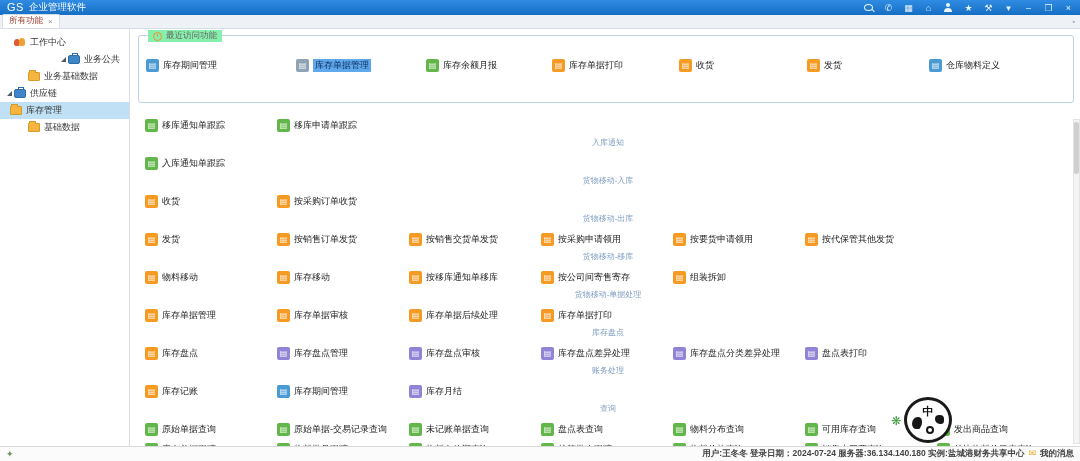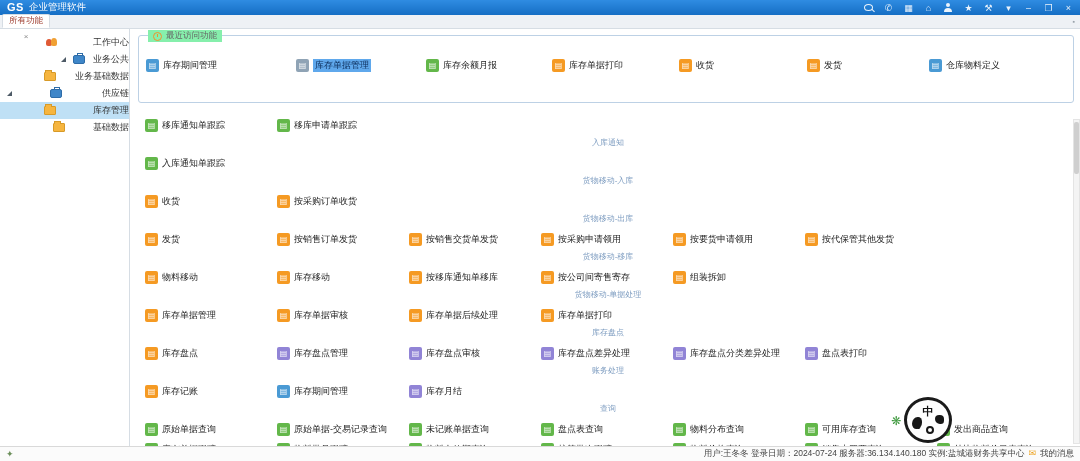--- a/index.html
+++ b/index.html
@@ -2,49 +2,49 @@
 <html><head>
 <meta charset="utf-8">
 <style>
   * { margin:0; padding:0; box-sizing:border-box; }
   html,body { width:1080px; height:461px; overflow:hidden; background:#fff;
     font-family:"Liberation Sans","DejaVu Sans",sans-serif; }
 
   
   .titlebar { height:15px; background:linear-gradient(#2f8ce2,#156ec4);
     display:flex; align-items:center; padding:0 7px; color:#fff; }
-  .logo { font-weight:bold; font-size:11px; line-height:15px; letter-spacing:.5px; }
+  .logo { font-weight:normal; font-size:11px; line-height:15px; letter-spacing:.5px; }
   .apptitle { font-size:9.5px; margin-left:5px; }
   .tb-icons { margin-left:auto; display:flex; align-items:center; gap:11px; }
   .tb-icon { font-size:9px; line-height:10px; color:#eaf3fc; cursor:pointer;
     display:inline-block; text-align:center; min-width:9px; }
   .tb-icon.css-search-icon { width:7px; height:7px; border:1.3px solid #eaf3fc;
     border-radius:50%; position:relative; }
   .tb-icon.css-search-icon::after { content:""; position:absolute; width:4px; height:1.3px;
     background:#eaf3fc; transform:rotate(45deg); right:-3px; bottom:-1px; }
   .tb-icon.css-user-icon { width:8px; height:9px; position:relative; }
   .tb-icon.css-user-icon::before { content:""; position:absolute; left:2px; top:0;
     width:4px; height:4px; border-radius:50%; background:#eaf3fc; }
   .tb-icon.css-user-icon::after { content:""; position:absolute; left:0; bottom:0;
     width:8px; height:4px; border-radius:4px 4px 0 0; background:#eaf3fc; }
 
   
   .tabbar { height:14px; background:#eef1f5; border-bottom:1px solid #d6dde4;
     display:flex; align-items:flex-end; padding-left:2px; }
   .tab { background:#fff; border:1px solid #d6dde4; border-bottom:1px solid #fff;
     border-radius:2px 2px 0 0; padding:0 6px; height:14px; display:flex;
-    align-items:center; gap:5px; font-size:8.5px; color:#9c3a2c; cursor:pointer;flex-direction:column; }
+    align-items:center; gap:5px; font-size:8.5px; color:#9c3a2c; cursor:pointer; }
   .tab-close { color:#8a8a8a; font-size:8px; cursor:pointer; }
   .pin { margin-left:auto; margin-right:5px; color:#9aa3ab; font-size:7px; align-self:center; }
 
   
   .content { display:flex; height:417px; }
   .sidebar { width:130px; border-right:1px solid #d6dde4; padding-top:5px;
     font-size:9px; color:#333; flex:0 0 130px; }
-  .tree-row { display:flex; align-items:center; height:17px; cursor:pointer; white-space:nowrap;justify-content:space-between; }
+  .tree-row { display:flex; align-items:center; height:17px; cursor:pointer; white-space:nowrap; }
   .tree-row.selected { background:#bfe0f5; }
   .expander { width:10px; flex:0 0 10px; display:flex; justify-content:center; }
   .expander .tri { width:0; height:0; border-left:5px solid transparent;
     border-bottom:5px solid #4d5a66; }
   .tree-ico { width:12px; height:9px; flex:0 0 12px; margin-right:4px; position:relative; }
   .tree-ico.folder { background:#f6b53f; border:1px solid #d79a28; border-radius:1px; }
   .tree-ico.folder::before { content:""; position:absolute; top:-3px; left:0;
     width:5px; height:2px; background:#f6b53f; border:1px solid #d79a28; border-bottom:none; }
   .tree-ico.briefcase { background:#3f86c8; border:1px solid #2e6ca8; border-radius:2px; }
   .tree-ico.briefcase::before { content:""; position:absolute; top:-3px; left:3px;
@@ -103,21 +103,21 @@
   .stamp-gear { position:absolute; left:19px; bottom:6px; width:8px; height:8px;
     border:2px solid #161616; border-radius:50%; }
   .stamp-dot { position:absolute; left:10px; bottom:11px; width:3px; height:3px;
     background:#161616; border-radius:50%; }
   .stamp-leaf { position:absolute; left:-16px; top:14px; color:#3f9a3f; font-size:12px; }
 
   
   .statusbar { height:15px; border-top:1px solid #d9d9d9; background:#fbfbfb;
     display:flex; align-items:center; padding:0 6px; font-size:8.5px; color:#444; }
   .corner-icon { color:#6b8f5a; font-size:9px; }
-  .status-right { margin-left:auto; display:flex; gap:4px; }
+  .status-right { margin-left:auto; display:flex; gap:4px;font-weight:bold; }
   .envelope { color:#eca21f; font-size:9px; }
   .msg-link { cursor:pointer; color:#444; }
 </style>
 </head>
 <body>
 
 <div class="titlebar">
   <span class="logo">GS</span>
   <span class="apptitle">企业管理软件</span>
   <span class="tb-icons">

